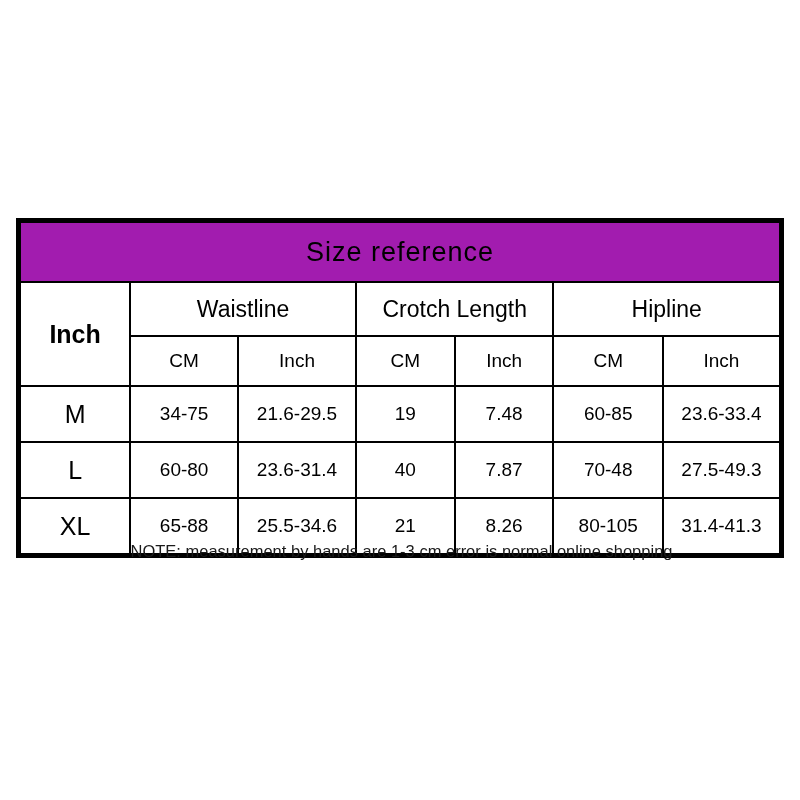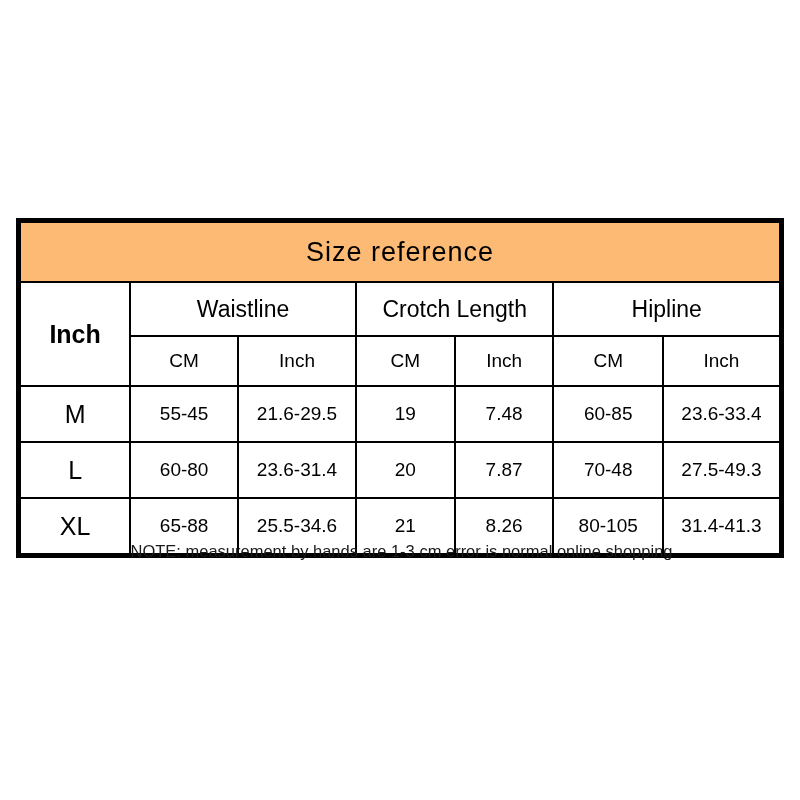--- a/index.html
+++ b/index.html
@@ -33,21 +33,21 @@
     table-layout: fixed;
   }
   table.chart td, table.chart th {
     border: 2px solid #000000;
     text-align: center;
     vertical-align: middle;
     font-weight: normal;
     color: #000000;
   }
   .title-row td {
-    background: #fdba74;
+    background: #a21caf;
     color: #ffffff;
     font-size: 27px;
     letter-spacing: 1px;
     height: 56px;
     border: none;
     border-bottom: 2px solid #000000;
   }
   .group-row td {
     height: 50px;
     font-size: 23px;
@@ -119,32 +119,32 @@
           <td>CM</td>
           <td>Inch</td>
           <td>CM</td>
           <td>Inch</td>
           <td>CM</td>
           <td>Inch</td>
         </tr>
 
         <tr class="data-row">
           <td class="size-cell">M</td>
-          <td>55-45</td>
+          <td>34-75</td>
           <td>21.6-29.5</td>
           <td>19</td>
           <td>7.48</td>
           <td>60-85</td>
           <td>23.6-33.4</td>
         </tr>
         <tr class="data-row">
           <td class="size-cell">L</td>
           <td>60-80</td>
           <td>23.6-31.4</td>
-          <td>20</td>
+          <td>40</td>
           <td>7.87</td>
           <td>70-48</td>
           <td>27.5-49.3</td>
         </tr>
         <tr class="data-row">
           <td class="size-cell">XL</td>
           <td>65-88</td>
           <td>25.5-34.6</td>
           <td>21</td>
           <td>8.26</td>

